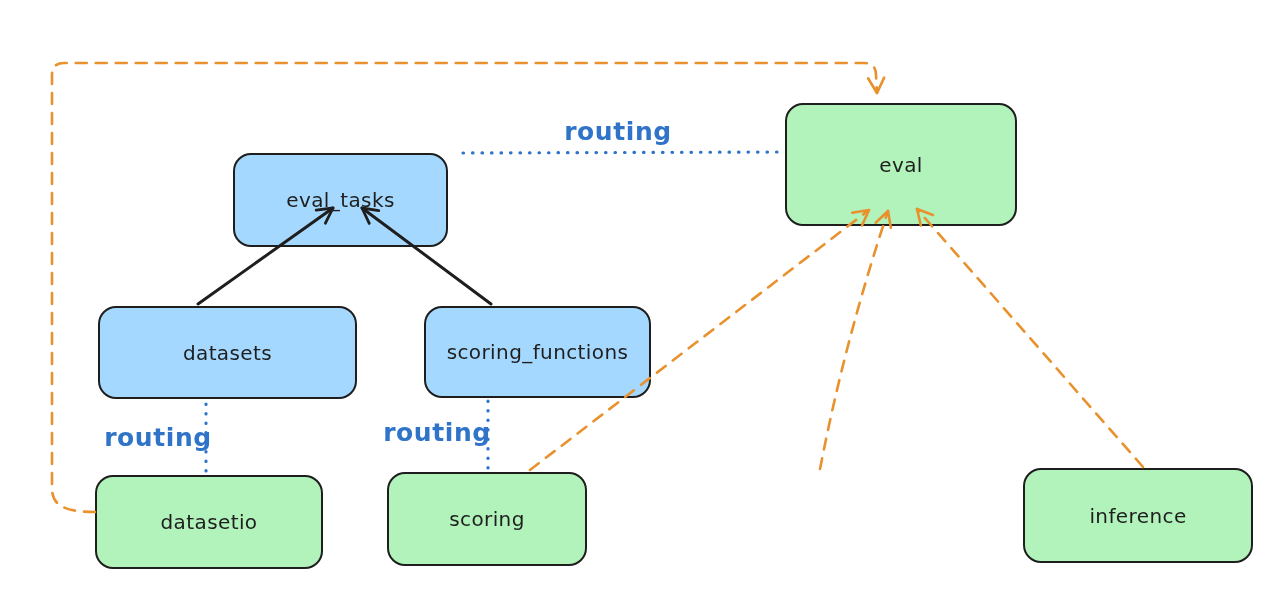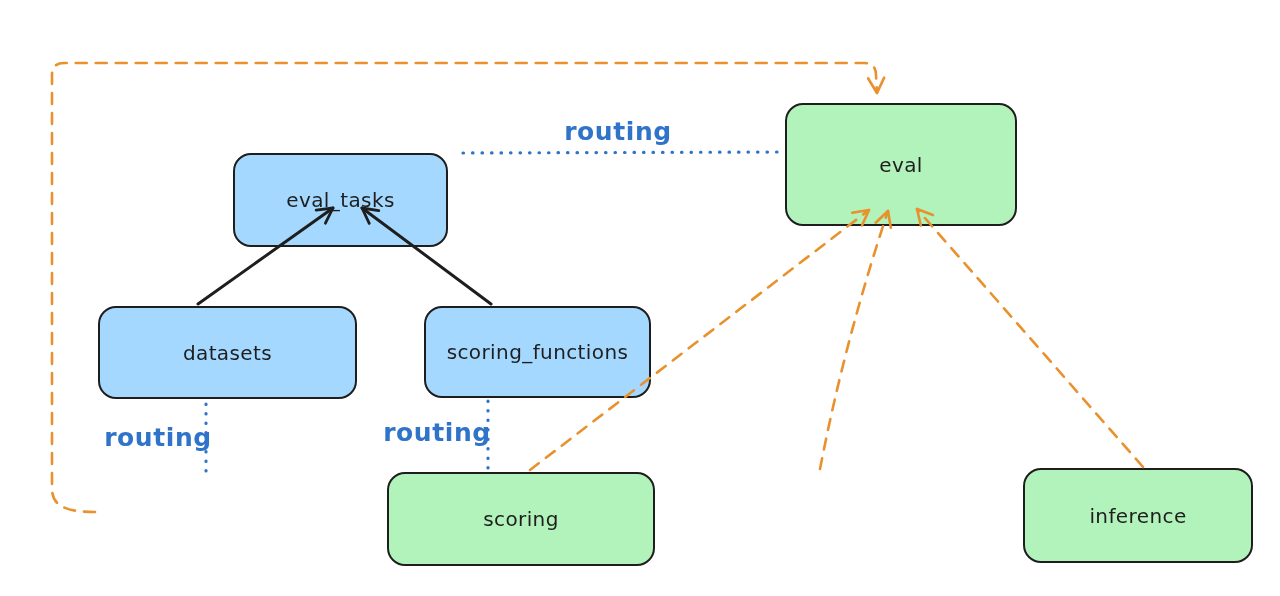--- a/index.html
+++ b/index.html
@@ -58,22 +58,25 @@
   </div>
 
   <div class="node blue" style="left:98px; top:306px; width:259px; height:93px;">
     <span>datasets</span>
   </div>
 
   <div class="node blue" style="left:382px; top:306px; width:227px; height:92px;margin-left:42px;">
     <span>scoring_functions</span>
   </div>
 
+  <div class="node green" style="left:95px; top:475px; width:228px; height:94px;">
+    <span>datasetio</span>
+  </div>
 
-  <div class="node green" style="left:387px; top:472px; width:268px; height:94px;">
+  <div class="node green" style="left:387px; top:472px; width:200px; height:94px;">
     <span>scoring</span>
   </div>
 
 
   <div class="node green" style="left:1023px; top:468px; width:230px; height:95px;">
     <span>inference</span>
   </div>
 
   <div class="edge-label" style="left:618px; top:131px;">routing</div>
   <div class="edge-label" style="left:158px; top:437px;">routing</div>

